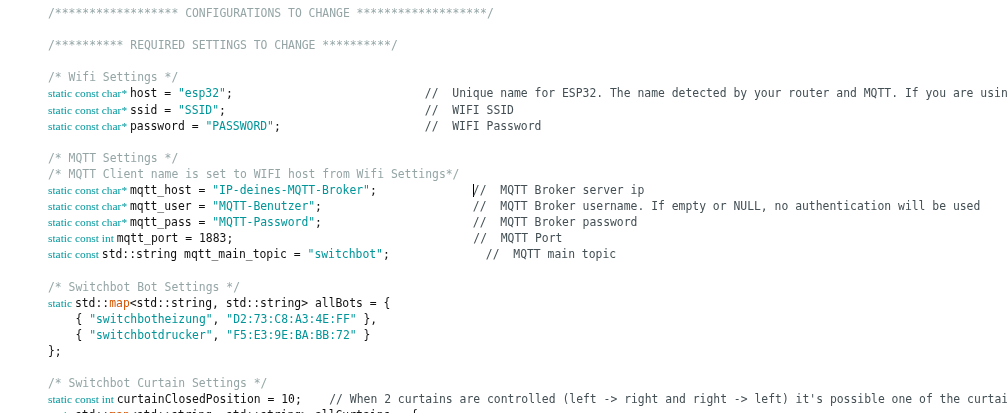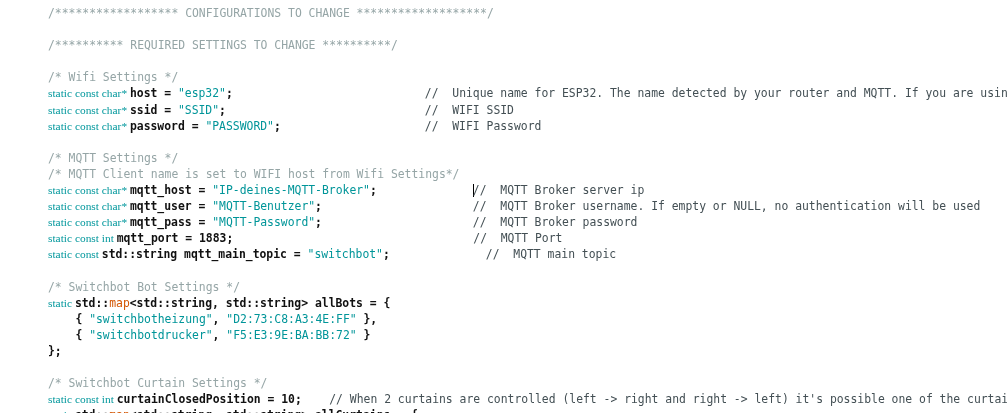--- a/index.html
+++ b/index.html
@@ -25,21 +25,21 @@
     font-family: "DejaVu Sans Mono", "Liberation Mono", monospace;
     font-size: 11.4px;
     line-height: 16.1px;
     white-space: pre;
   }
   .line { height: 16.1px; }
   .cm1 { color: var(--block_comment, #95a5a6); }
   .cm2 { color: var(--line_comment, #434f54); }
   .kw  { color: var(--keyword, #00979c); font-family: Liberation Serif, serif; }
   .str { color: var(--string, #009599); }
-  .idn { color: var(--identifier, #111111); font-weight: bold; }
+  .idn { color: var(--identifier, #111111); font-weight: normal; }
   .fnc { color: var(--function, #d35400); }
   .cur {
     display: inline-block;
     width: 1.5px;
     height: 13px;
     margin-right: -1.5px;
     background: var(--cursor, #000000);
     vertical-align: text-bottom;
   }
 </style>

